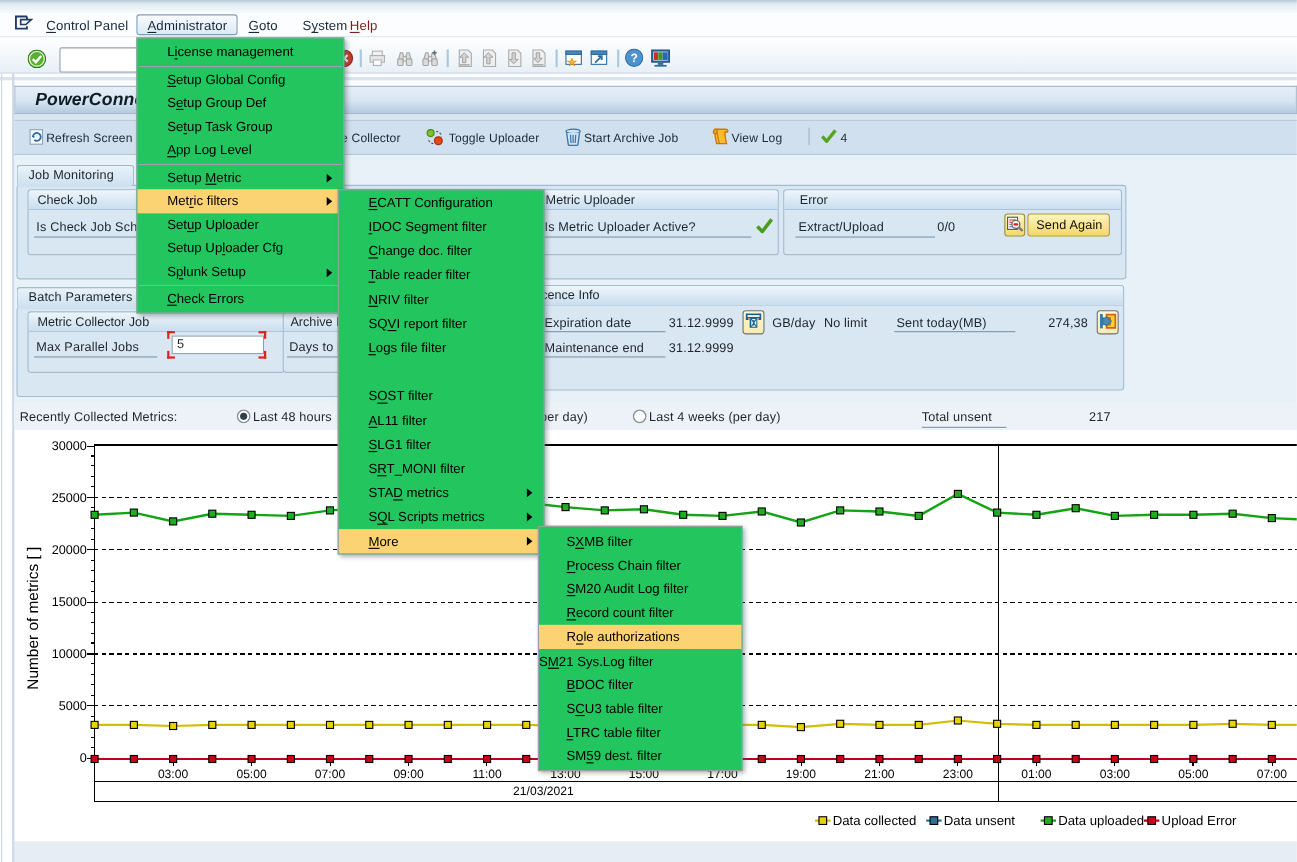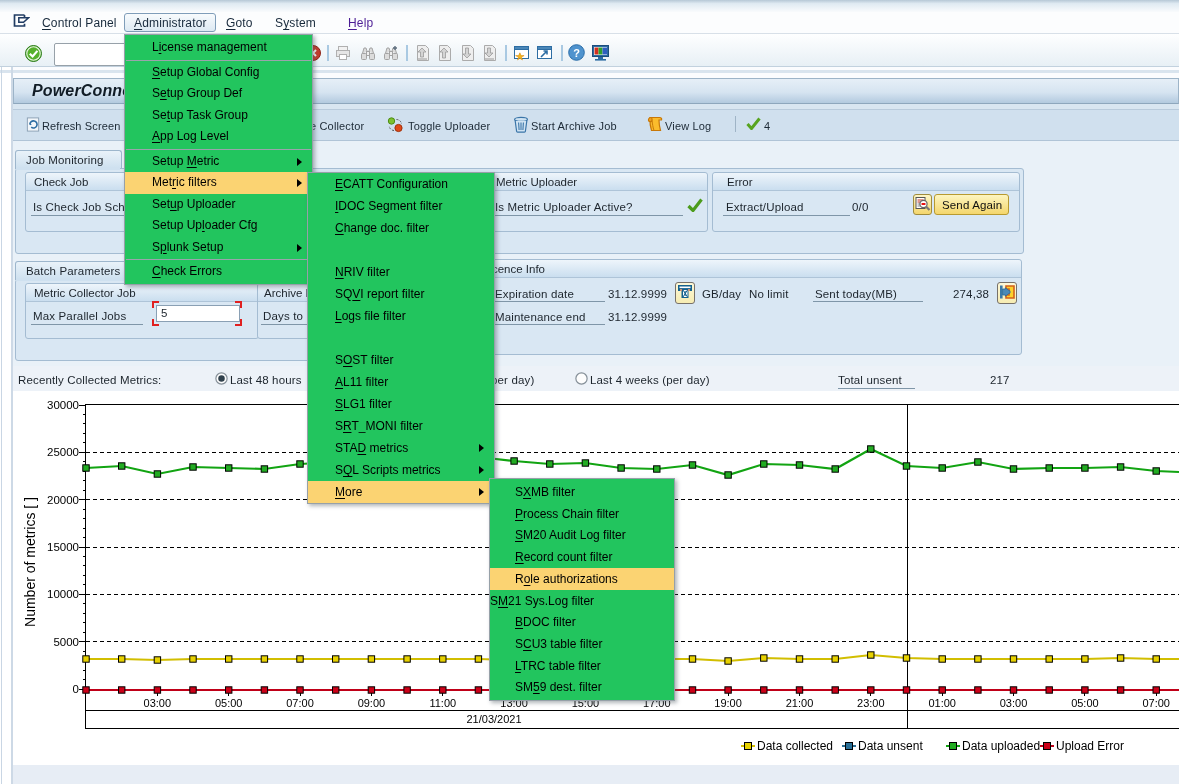--- a/index.html
+++ b/index.html
@@ -43,21 +43,21 @@
 <div class="ab" style="left:11px;top:67px;width:2px;height:717px;background:#cdd9e6;"></div>
 <svg class="ab" style="left:13px;top:13px" width="17" height="15" viewBox="0 0 17 15">
 <path d="M11.5 2 H1.5 V13 H11.5 V10.8 M11.5 2 V4.5" fill="none" stroke="#213c63" stroke-width="1.7"></path>
 <path d="M5.8 4.8 H15.5 L10.5 9.3 H5.8 z" fill="none" stroke="#213c63" stroke-width="1.5"></path>
 </svg>
 <div class="t" style="left:42px;top:16px;font-size:12px;color:#17293b;"><u>C</u>ontrol Panel</div>
 <div class="ab" style="left:124px;top:13px;width:92px;height:19px;border:1px solid #7f9db9;border-radius:3px;background:linear-gradient(#f8fbfd,#dde9f3);box-sizing:border-box;"></div>
 <div class="t" style="left:134px;top:16px;font-size:12px;color:#17293b;"><u>A</u>dministrator</div>
 <div class="t" style="left:226px;top:16px;font-size:12px;color:#17293b;"><u>G</u>oto</div>
 <div class="t" style="left:275px;top:16px;font-size:12px;color:#17293b;">S<u>y</u>stem</div>
-<div class="t" style="left:348px;top:16px;font-size:12px;color:#4c1d95;"><u>H</u>elp</div>
+<div class="t" style="left:318px;top:16px;font-size:12px;color:#7f1d1d;"><u>H</u>elp</div>
 <svg class="ab" style="left:25px;top:45px" width="17" height="17" viewBox="0 0 17 17">
 <circle cx="8.5" cy="8.5" r="8" fill="#55b02c" stroke="#2c7a1c" stroke-width="1"></circle>
 <circle cx="8.5" cy="8.5" r="6.7" fill="none" stroke="#ffffff" stroke-width="1.1" opacity="0.85"></circle>
 <path d="M4.8 8.7 l2.8 2.8 l4.8-5.6" fill="none" stroke="#fff" stroke-width="2.2"></path>
 </svg>
 <div class="fld" style="left:54px;top:43px;width:150px;height:21px;border-radius:2px;border-color:#97a1a9;"></div>
 <svg class="ab" style="left:305px;top:45px" width="16" height="16" viewBox="0 0 16 16">
 <circle cx="8" cy="8" r="7.5" fill="#c43c2c" stroke="#8e2418"></circle>
 <path d="M5 5 l6 6 M11 5 l-6 6" stroke="#fff" stroke-width="2"></path>
 </svg>
@@ -459,20 +459,21 @@
 <div class="mi" style="top:180.0px;height:21.5px;line-height:21.5px;"><span style="margin-left:27px">Setup Up<u>l</u>oader Cfg</span></div>
 <div class="mi" style="top:201.5px;height:21.5px;line-height:21.5px;"><span style="margin-left:27px">S<u>p</u>lunk Setup</span></div>
 <div class="arr" style="left:172px;top:208.5px;"></div>
 <div class="sep" style="top:224.0px;"></div>
 <div class="mi" style="top:226.0px;height:21.5px;line-height:21.5px;"><span style="margin-left:27px"><u>C</u>heck Errors</span></div>
 </div>
 <div class="menu" style="left:307px;top:172px;width:186px;height:330px;">
 <div class="mi" style="top:0px;"><span style="margin-left:27px"><u>E</u>CATT Configuration</span></div>
 <div class="mi" style="top:22px;"><span style="margin-left:27px"><u>I</u>DOC Segment filter</span></div>
 <div class="mi" style="top:44px;"><span style="margin-left:27px"><u>C</u>hange doc. filter</span></div>
+<div class="mi" style="top:66px;"><span style="margin-left:27px"><u>T</u>able reader filter</span></div>
 <div class="mi" style="top:88px;"><span style="margin-left:27px"><u>N</u>RIV filter</span></div>
 <div class="mi" style="top:110px;"><span style="margin-left:27px">SQ<u>V</u>I report filter</span></div>
 <div class="mi" style="top:132px;"><span style="margin-left:27px"><u>L</u>ogs file filter</span></div>
 <div class="mi" style="top:176px;"><span style="margin-left:27px">S<u>O</u>ST filter</span></div>
 <div class="mi" style="top:198px;"><span style="margin-left:27px"><u>A</u>L11 filter</span></div>
 <div class="mi" style="top:220px;"><span style="margin-left:27px"><u>S</u>LG1 filter</span></div>
 <div class="mi" style="top:242px;"><span style="margin-left:27px">S<u>R</u>T_MONI filter</span></div>
 <div class="mi" style="top:264px;"><span style="margin-left:27px">STA<u>D</u> metrics</span></div>
 <div class="arr" style="left:171px;top:271px;"></div>
 <div class="mi" style="top:286px;"><span style="margin-left:27px">S<u>Q</u>L Scripts metrics</span></div>

